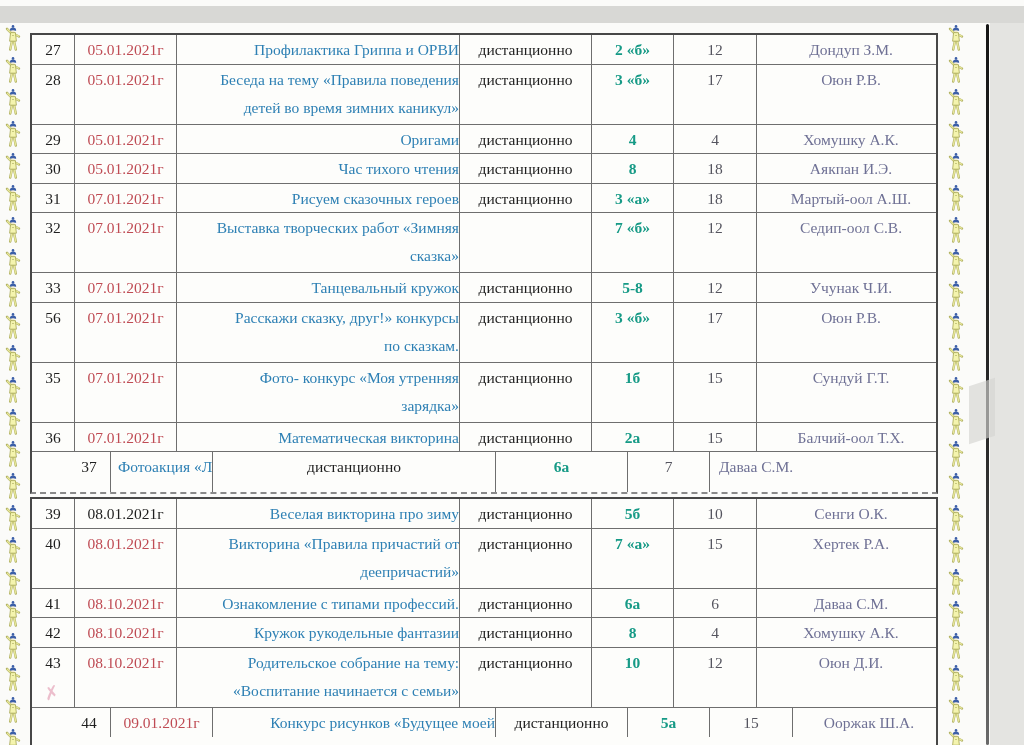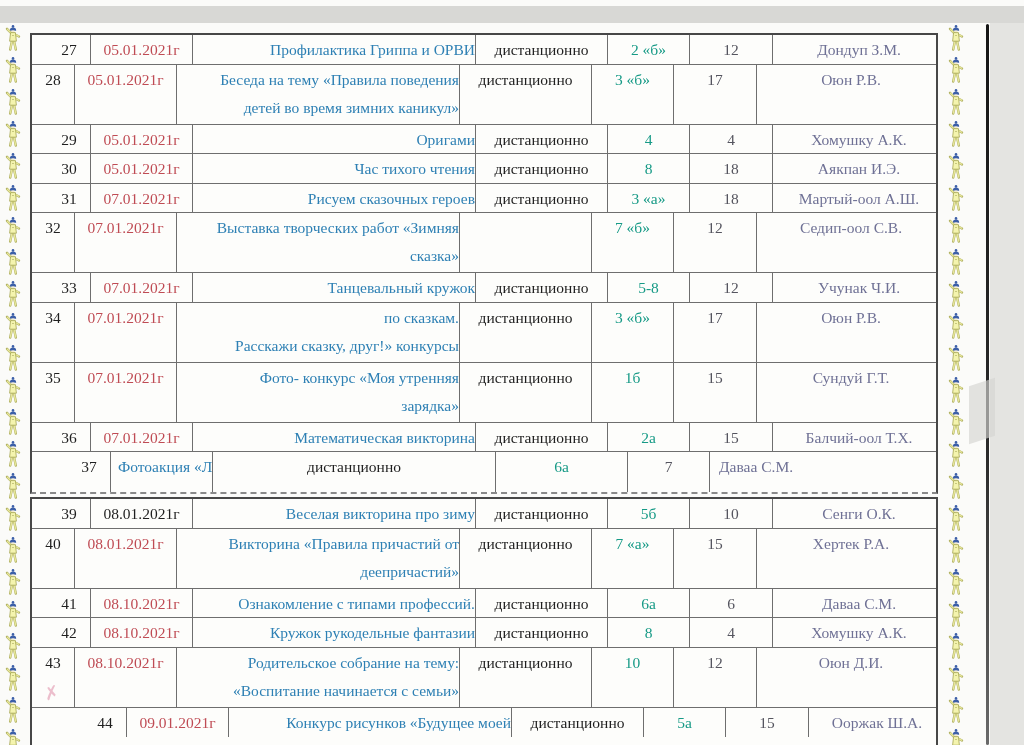--- a/index.html
+++ b/index.html
@@ -25,34 +25,34 @@
   .figs-left{left:3px;}
   .figs-right{left:946px;}
   .fig{display:block;}
 
   .frag{position:absolute;left:30px;width:908px;border:2px solid var(--outer);background:#fdfdfb;}
   .frag-a{top:33px;height:461px;overflow:hidden;border-bottom:2px dashed #8a8a8a;}
   .frag-b{top:497px;height:270px;overflow:hidden;}
 
   .row{display:grid;grid-template-columns:43px 102px 283px 132px 82px 83px 1fr;
        border-bottom:1.5px solid var(--grid);}
-  .row.lines-1{height:29.5px;padding-left:16px;}
+  .row.lines-1{height:29.5px;}
   .row.lines-2{height:60px;}
   .frag .row:last-child{border-bottom:none;margin-left:36px;}
 
   .cell{border-right:1.5px solid var(--grid);padding-top:1px;font-size:15.5px;line-height:28px;
         overflow:hidden;white-space:nowrap;}
   .cell:last-child{border-right:none;}
   .c-num{text-align:center;color:var(--num);}
   .c-date{text-align:center;color:var(--date);}
   .c-date.date-black{color:var(--date-black);}
   .c-act{color:var(--activity);padding-left:7px;text-align:right;}
   .act-line{line-height:28px;}
   .c-mode{text-align:center;color:var(--mode);}
-  .c-class{text-align:center;color:var(--klass);font-weight:normal;}
+  .c-class{text-align:center;color:var(--klass);font-weight:bold;}
   .c-count{text-align:center;color:var(--count);}
   .c-teacher{color:var(--teacher);padding-left:9px;text-align:center;}
 </style>
 </head>
 <body>
 
 <div class="scan">
   <div class="top-band"></div>
   <div class="right-strip"></div>
   <div class="page-edge"></div>
@@ -1060,25 +1060,25 @@
     <div class="cell c-act">
           <div class="act-line">Танцевальный кружок</div>
         </div>
     <div class="cell c-mode">дистанционно</div>
     <div class="cell c-class">5-8</div>
     <div class="cell c-count">12</div>
     <div class="cell c-teacher">Учунак Ч.И.</div>
   </div>
 
   <div class="row lines-2">
-    <div class="cell c-num">34</div>
+    <div class="cell c-num">56</div>
     <div class="cell c-date">07.01.2021г</div>
     <div class="cell c-act">
+          <div class="act-line">Расскажи сказку, друг!» конкурсы</div>
           <div class="act-line">по сказкам.</div>
-          <div class="act-line">Расскажи сказку, друг!» конкурсы</div>
         </div>
     <div class="cell c-mode">дистанционно</div>
     <div class="cell c-class">3 «б»</div>
     <div class="cell c-count">17</div>
     <div class="cell c-teacher">Оюн Р.В.</div>
   </div>
 
   <div class="row lines-2">
     <div class="cell c-num">35</div>
     <div class="cell c-date">07.01.2021г</div>

